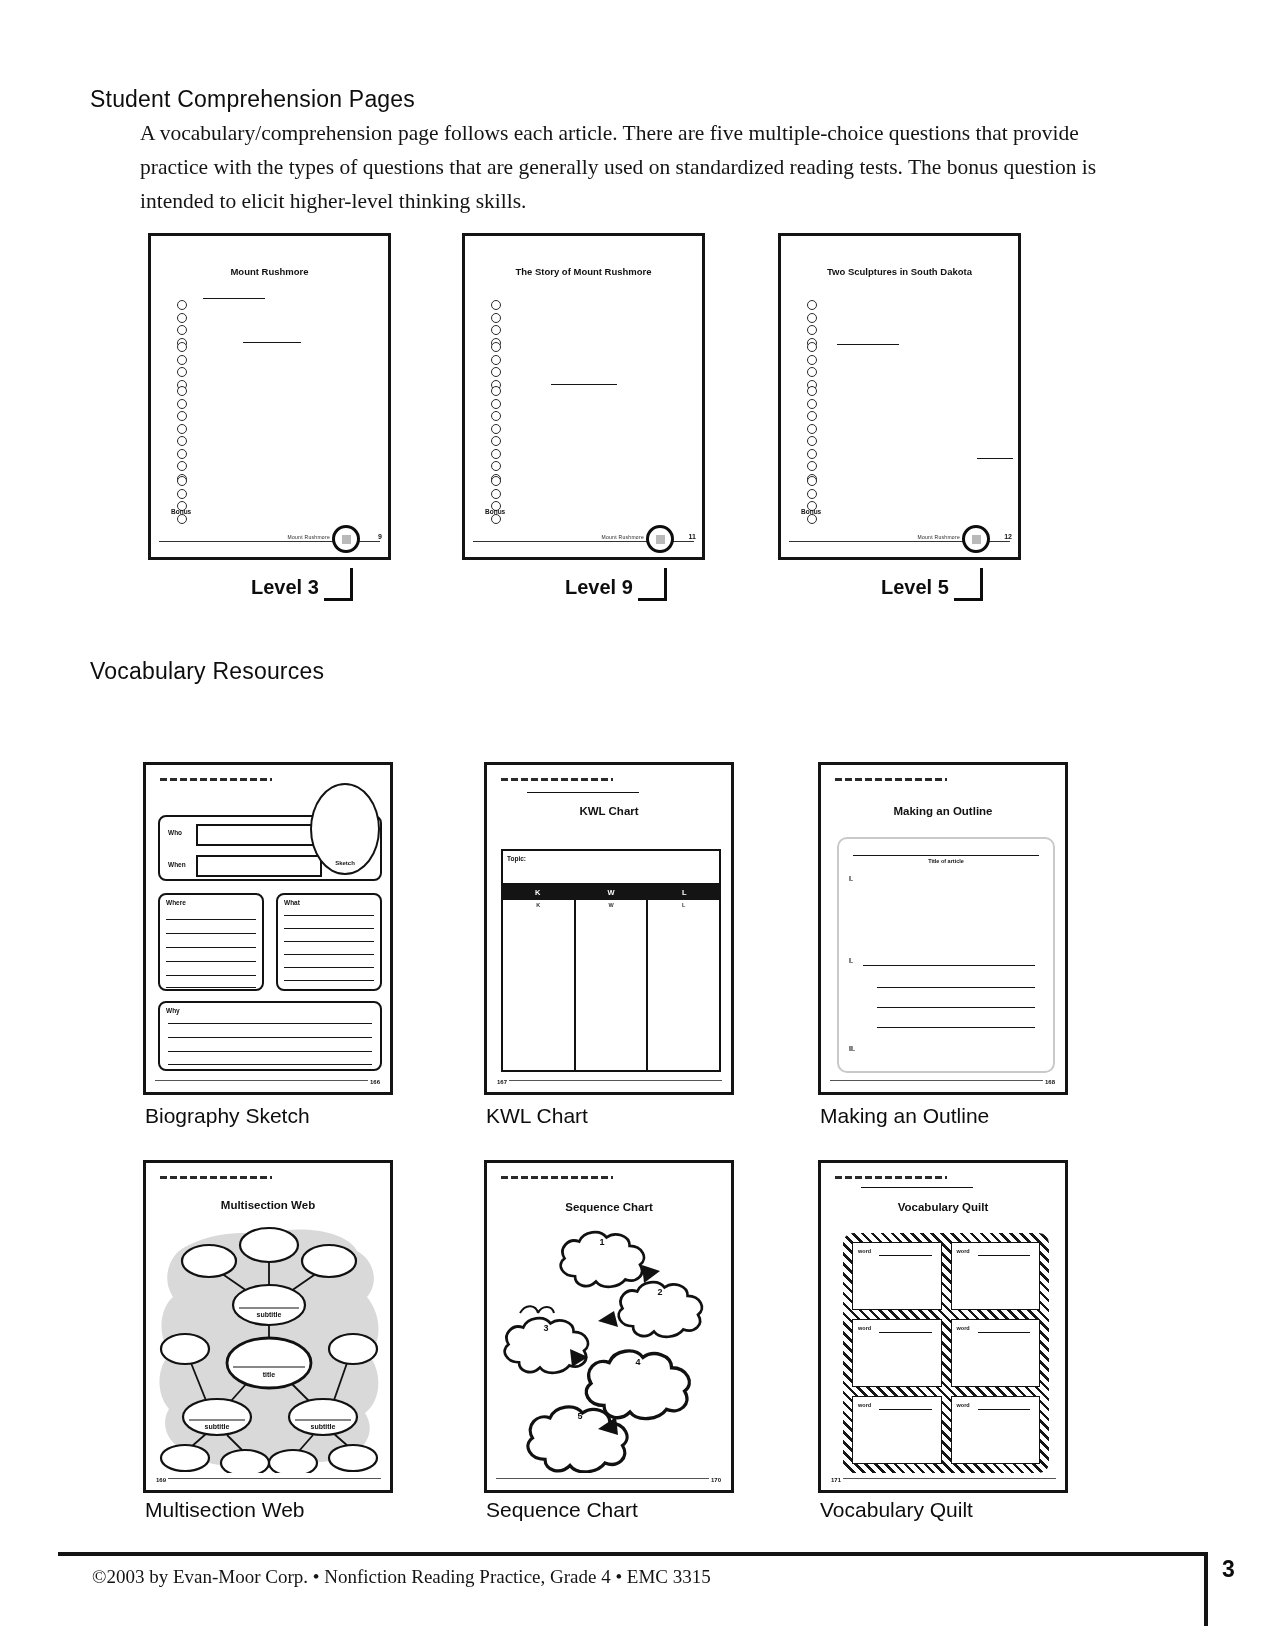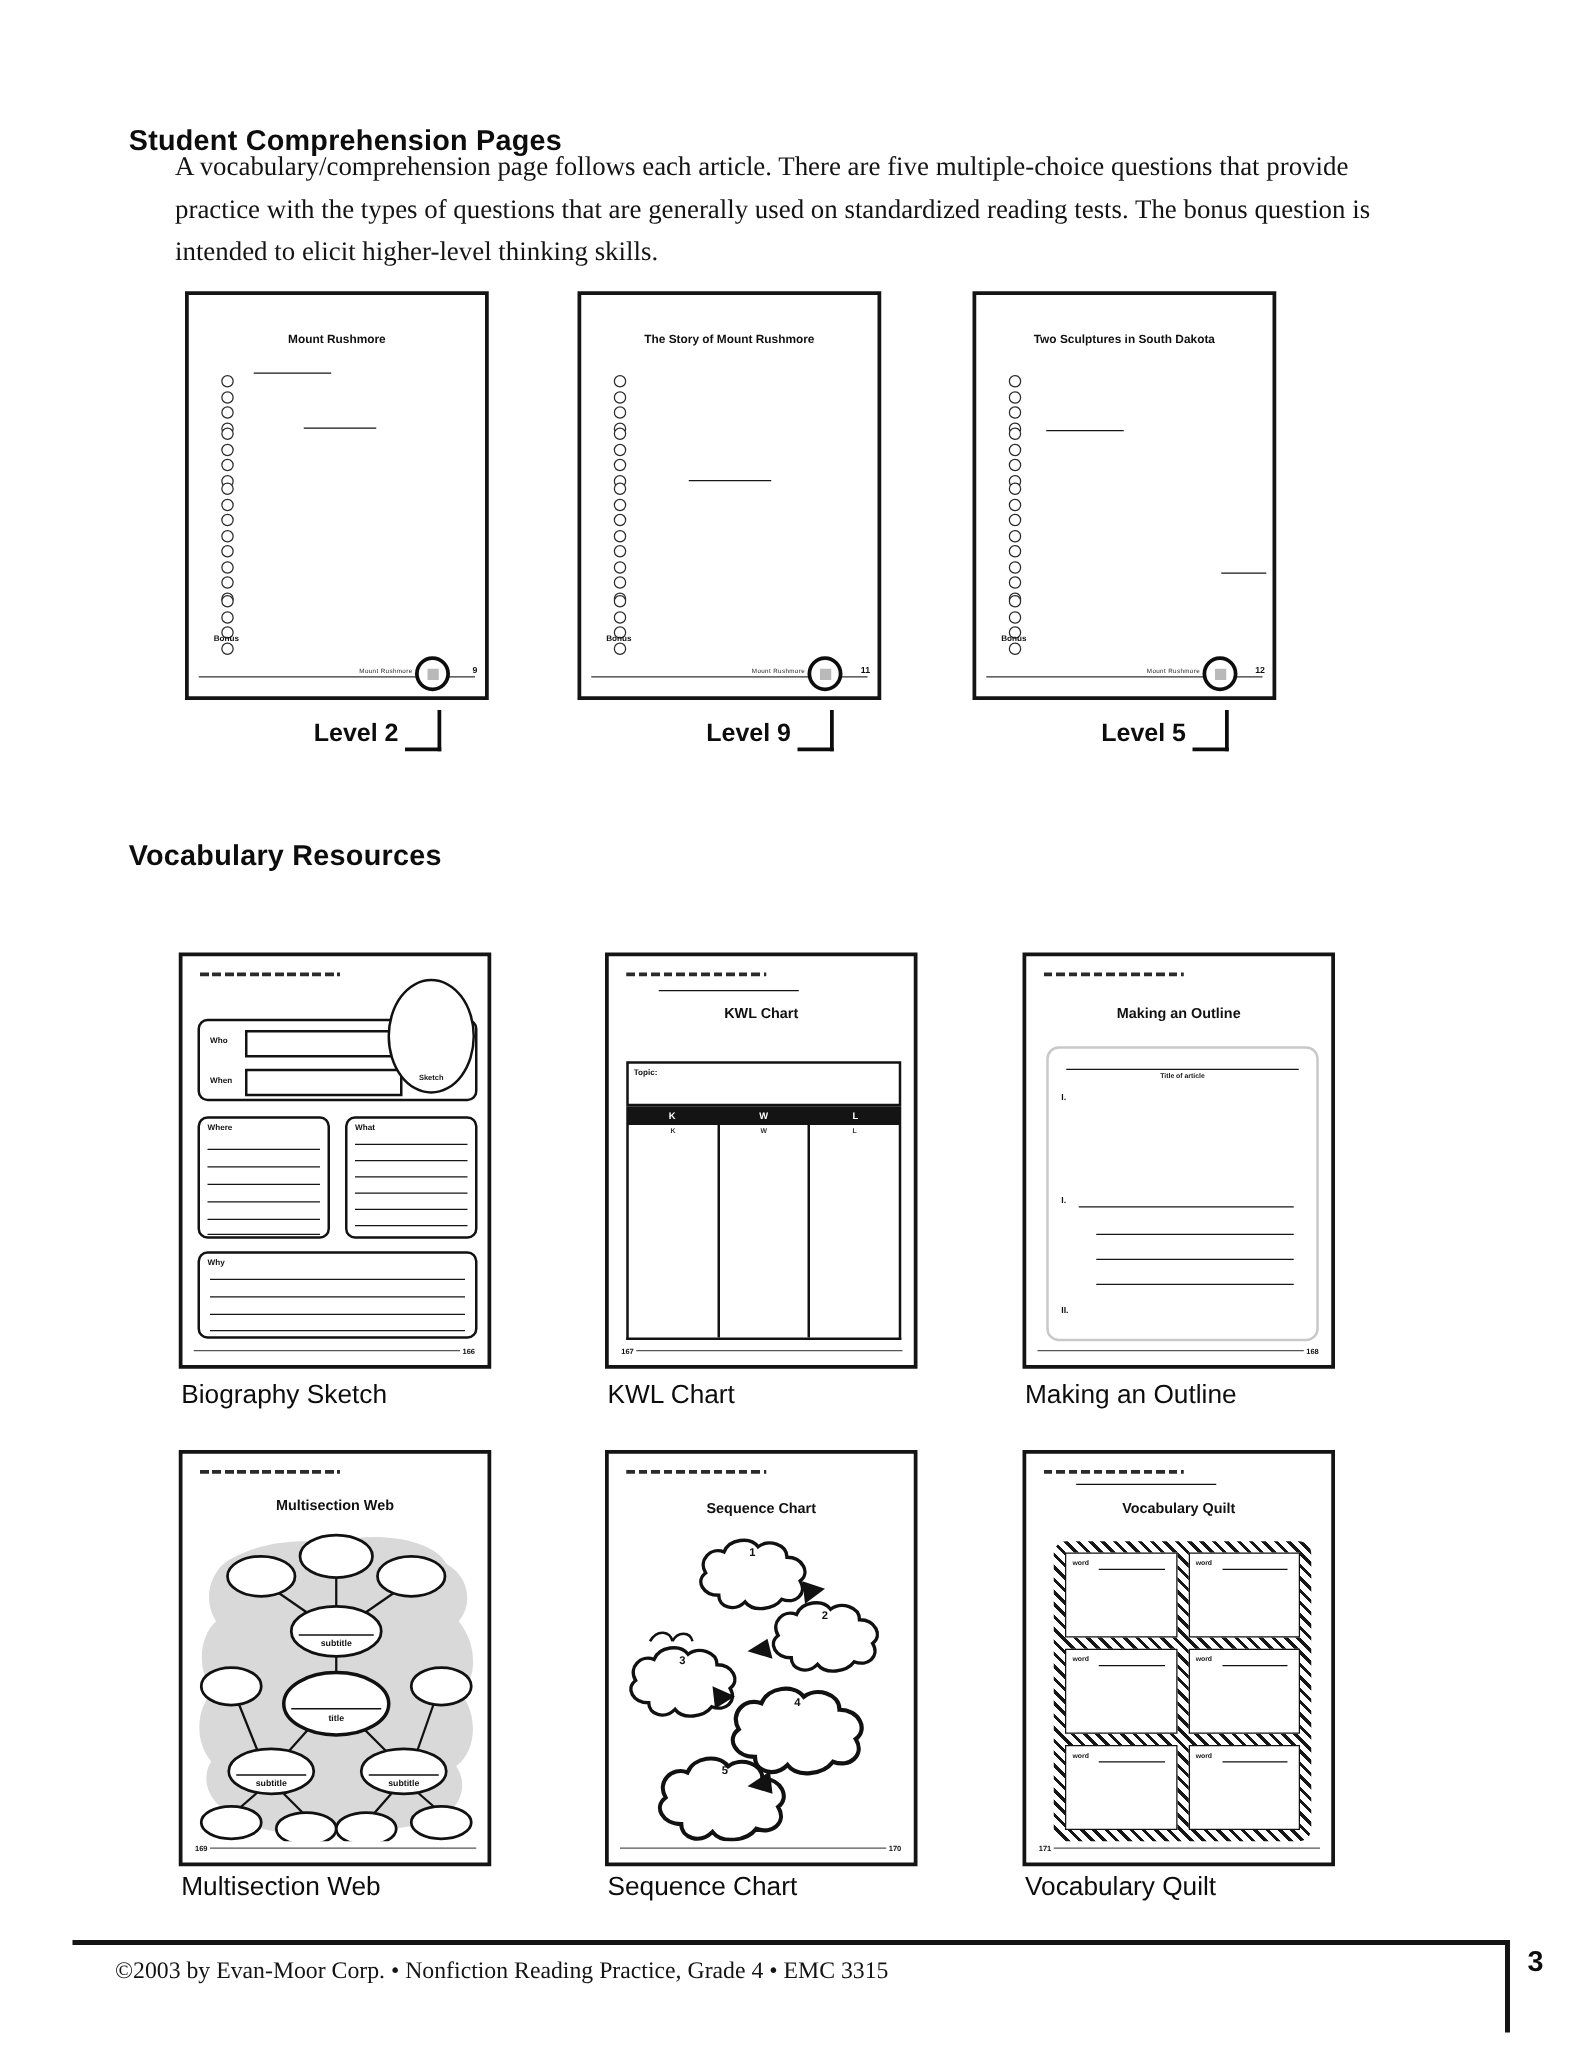--- a/index.html
+++ b/index.html
@@ -1,18 +1,18 @@
 <!DOCTYPE html>
 <html><head>
 <meta charset="utf-8">
 <style>
   html,body{margin:0;padding:0;background:#ffffff;}
   body{width:1275px;height:1650px;position:relative;font-family:"Liberation Sans",sans-serif;color:#151515;}
   .abs{position:absolute;}
-  .h-main{position:absolute;margin:13px;font-size:23px;font-weight:bold;color:#0d0d0d;letter-spacing:.2px;}
+  .h-main{position:absolute;margin:0;font-size:23px;font-weight:normal;color:#0d0d0d;letter-spacing:.2px;}
   .para{position:absolute;margin:0;font-family:"Liberation Serif",serif;font-size:21.5px;line-height:34px;color:#141414;}
   
   .sheet{position:absolute;background:#fff;border:3px solid #141414;box-sizing:border-box;}
   .ws-title{position:absolute;left:0;right:0;text-align:center;font-weight:bold;color:#111;}
   .lvl-title{top:30px;font-size:9.5px;}
   .org-title{font-size:11.5px;}
   .bgroup{position:absolute;left:26px;display:flex;flex-direction:column;}
   .bgroup i{display:block;width:8px;height:8px;border:1.3px solid #2a2a2a;border-radius:50%;margin-bottom:2.5px;background:#fff;}
   .ln{position:absolute;display:block;border-bottom:1.6px solid #161616;height:0;}
   .ws-bonus{position:absolute;left:20px;top:272px;font-size:6.5px;font-weight:bold;color:#111;}
@@ -101,21 +101,21 @@
       </div>
     <div class="ws-bonus">Bonus</div>
     <div class="ws-footline"></div>
     <div class="ws-foottext">Mount Rushmore</div>
     <div class="ws-pnum">9</div>
     <div class="level-ring">
         <b></b>
       </div>
   </div>
   <div class="level-caption" style="left:251px;top:566px;">
-    <span>Level 2</span>
+    <span>Level 3</span>
     <span class="callout"></span>
   </div>
 
   <div class="sheet" style="left:462px;top:233px;width:243px;height:327px;">
     <div class="ws-title lvl-title">The Story of Mount Rushmore</div>
     <b class="ln" style="left:86px;top:148px;width:66px;"></b>
     <div class="bgroup" style="top:64px;">
         <i></i>
         <i></i>
         <i></i>

